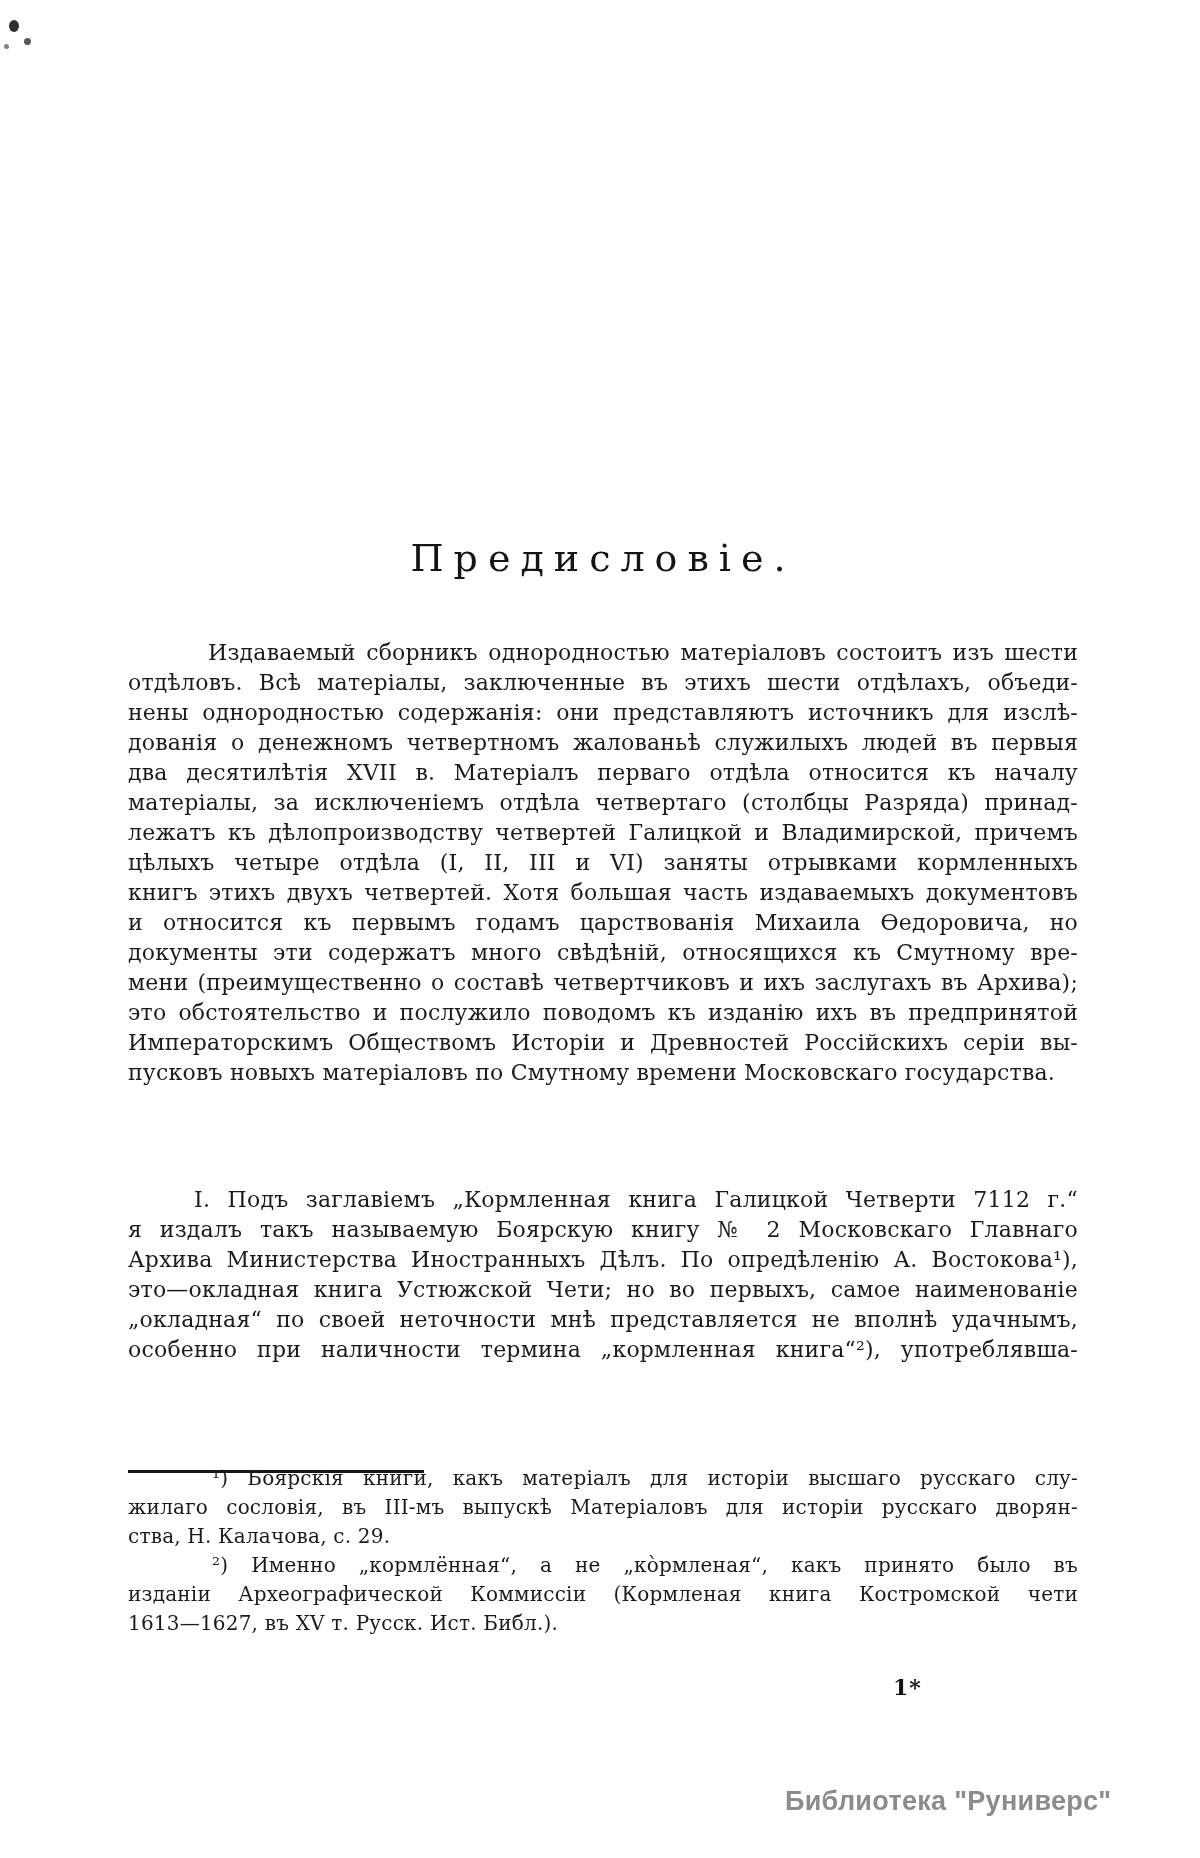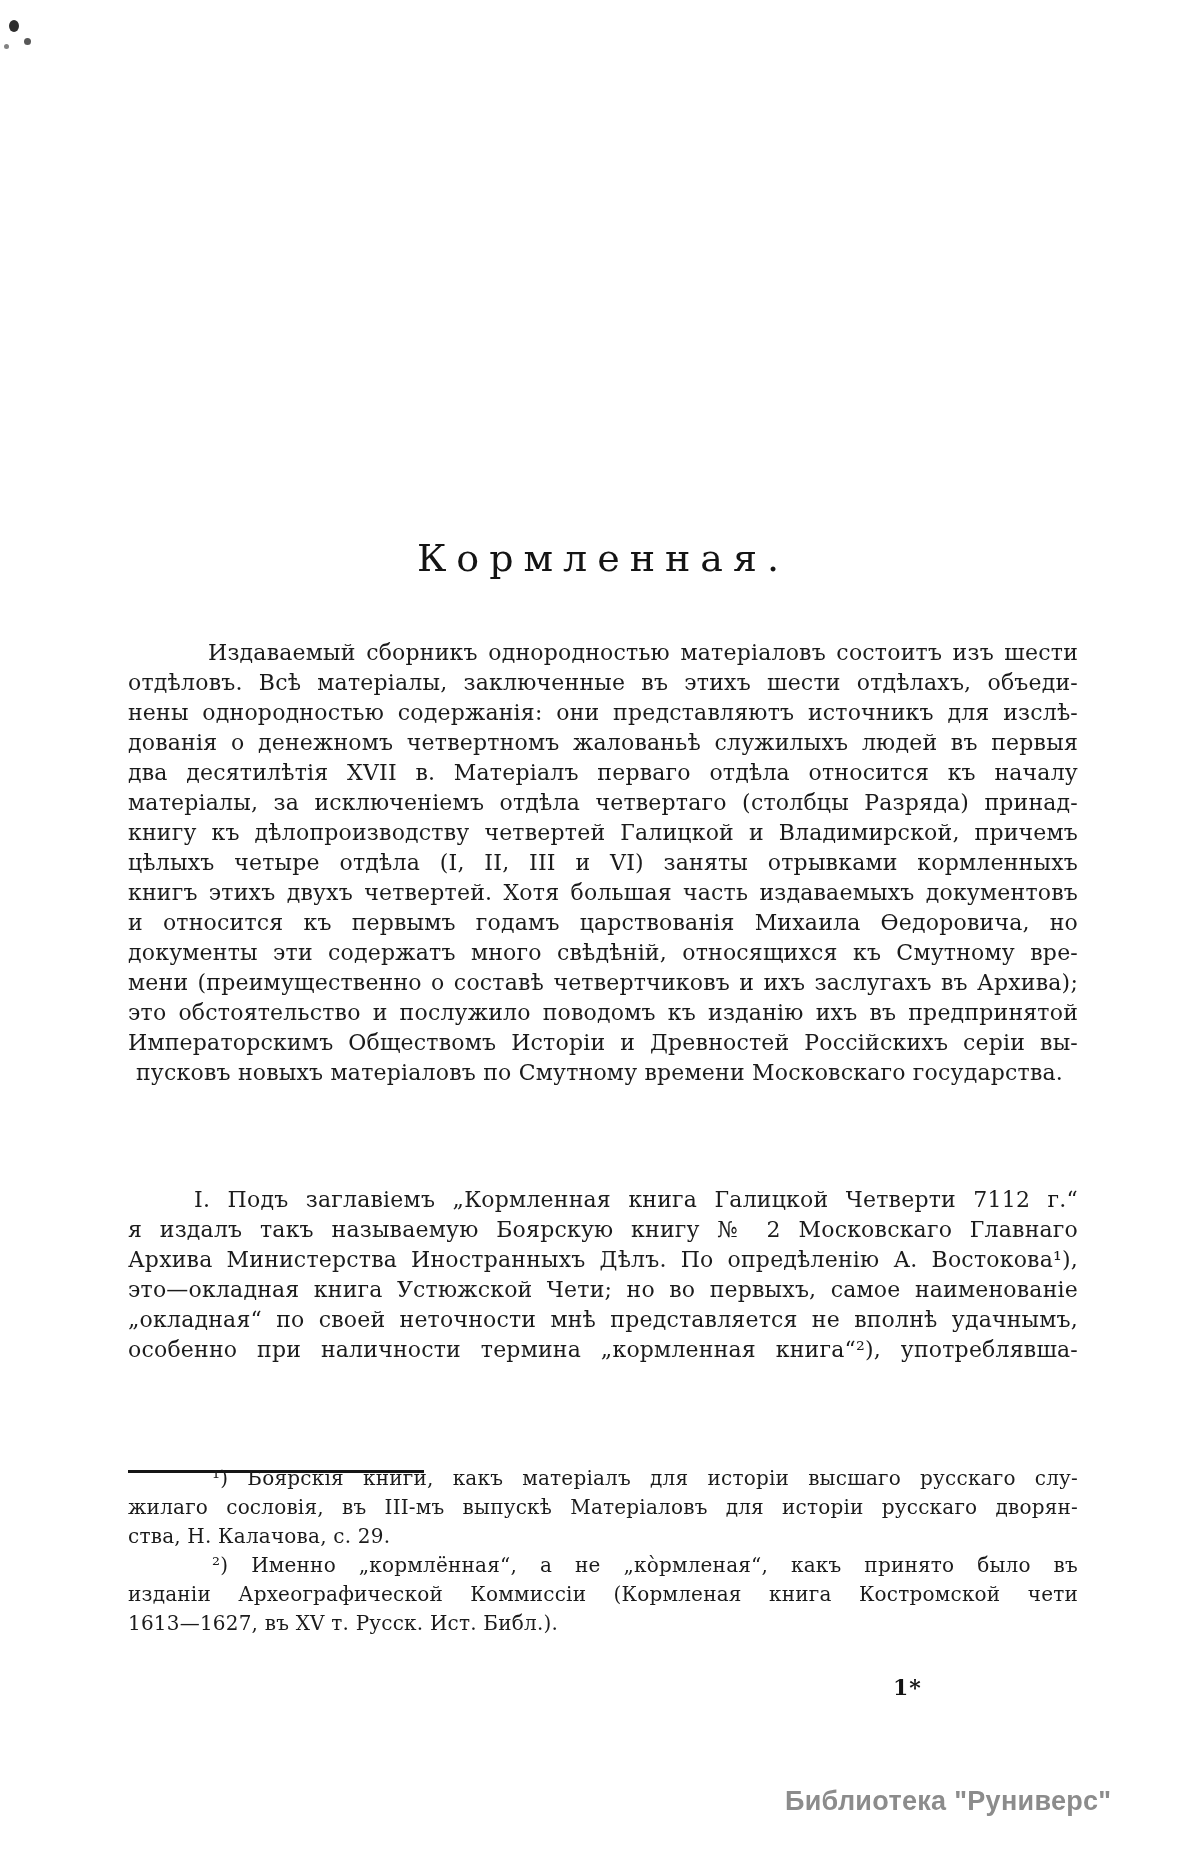--- a/index.html
+++ b/index.html
@@ -33,21 +33,21 @@
     height: 30px;
     line-height: 30px;
     font-size: 22px;
     text-align: justify;
     text-align-last: justify;
     white-space: nowrap;
     letter-spacing: 0.2px;
   }
   .line.indent-lg { text-indent: 80px; }
   .line.indent-md { text-indent: 66px; }
-  .line.last { text-align: left; text-align-last: left; margin-left: 8px; }
+  .line.last { text-align: left; text-align-last: left; }
   .footnote-rule {
     position: absolute;
     left: 128px;
     top: 1470px;
     width: 296px;
     height: 3px;
     background: #161616;
   }
   .footnotes { top: 1464px; }
   .fline {
@@ -91,30 +91,30 @@
 </style>
 </head>
 <body>
 
 <div class="page">
 
   <span class="speck s1"></span>
   <span class="speck s2"></span>
   <span class="speck s3"></span>
 
-  <h1 class="text-col page-title">Кормленная.</h1>
+  <h1 class="text-col page-title">Предисловіе.</h1>
 
   <div class="text-col para p1">
     <div class="line indent-lg">Издаваемый сборникъ однородностью матеріаловъ состоитъ изъ шести</div>
     <div class="line">отдѣловъ. Всѣ матеріалы, заключенные въ этихъ шести отдѣлахъ, объеди-</div>
     <div class="line">нены однородностью содержанія: они представляютъ источникъ для изслѣ-</div>
     <div class="line">дованія о денежномъ четвертномъ жалованьѣ служилыхъ людей въ первыя</div>
     <div class="line">два десятилѣтія XVII в. Матеріалъ перваго отдѣла относится къ началу</div>
     <div class="line">матеріалы, за исключеніемъ отдѣла четвертаго (столбцы Разряда) принад-</div>
-    <div class="line">книгу къ дѣлопроизводству четвертей Галицкой и Владимирской, причемъ</div>
+    <div class="line">лежатъ къ дѣлопроизводству четвертей Галицкой и Владимирской, причемъ</div>
     <div class="line">цѣлыхъ четыре отдѣла (I, II, III и VI) заняты отрывками кормленныхъ</div>
     <div class="line">книгъ этихъ двухъ четвертей. Хотя большая часть издаваемыхъ документовъ</div>
     <div class="line">и относится къ первымъ годамъ царствованія Михаила Ѳедоровича, но</div>
     <div class="line">документы эти содержатъ много свѣдѣній, относящихся къ Смутному вре-</div>
     <div class="line">мени (преимущественно о составѣ четвертчиковъ и ихъ заслугахъ въ Архива);</div>
     <div class="line">это обстоятельство и послужило поводомъ къ изданію ихъ въ предпринятой</div>
     <div class="line">Императорскимъ Обществомъ Исторіи и Древностей Россійскихъ серіи вы-</div>
     <div class="line last">пусковъ новыхъ матеріаловъ по Смутному времени Московскаго государства.</div>
   </div>
 

